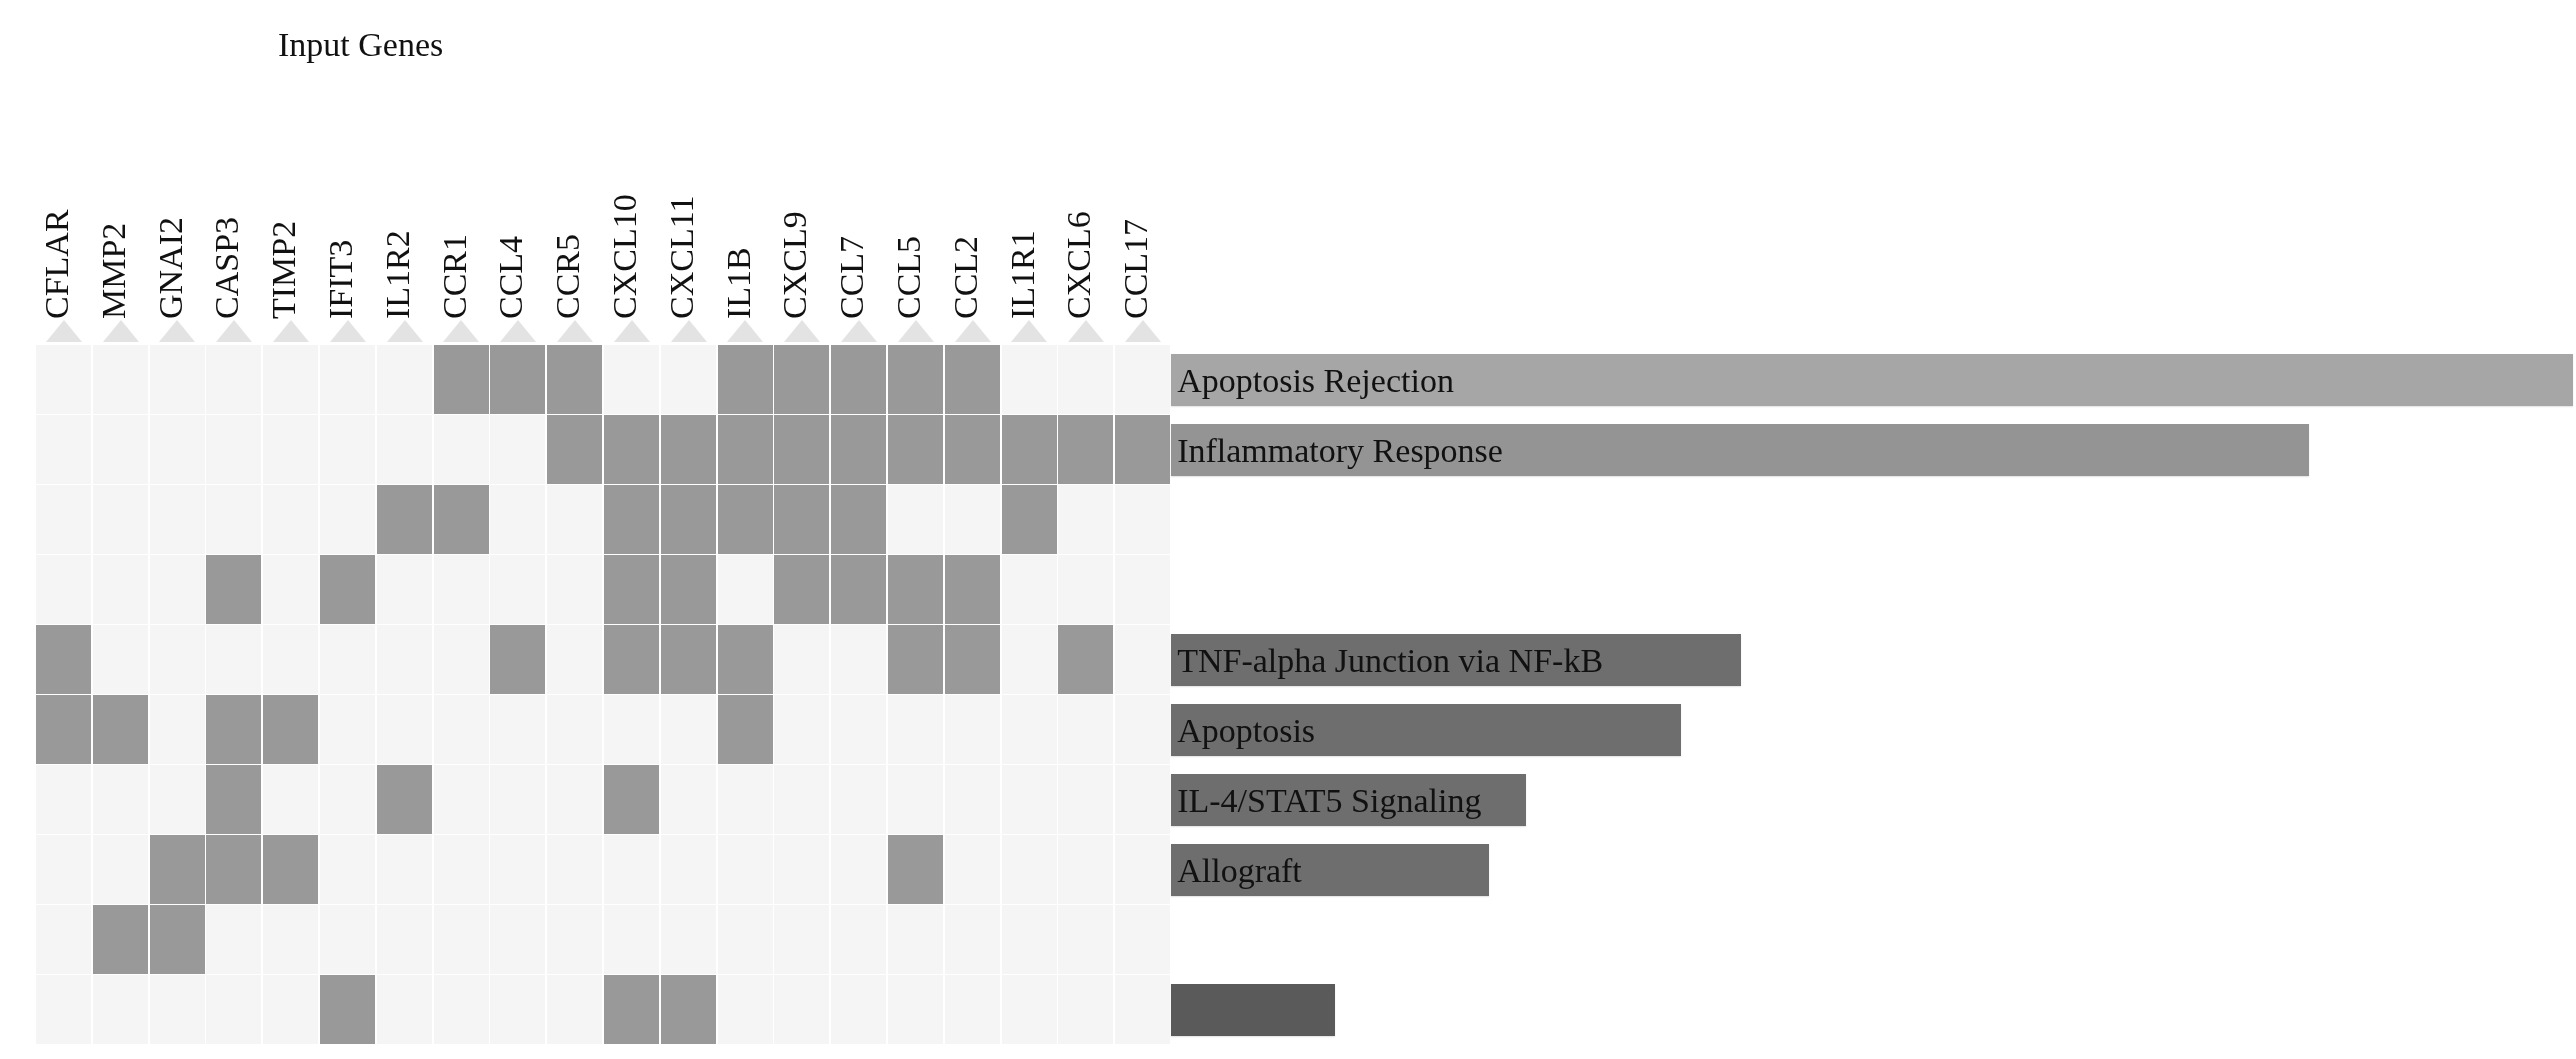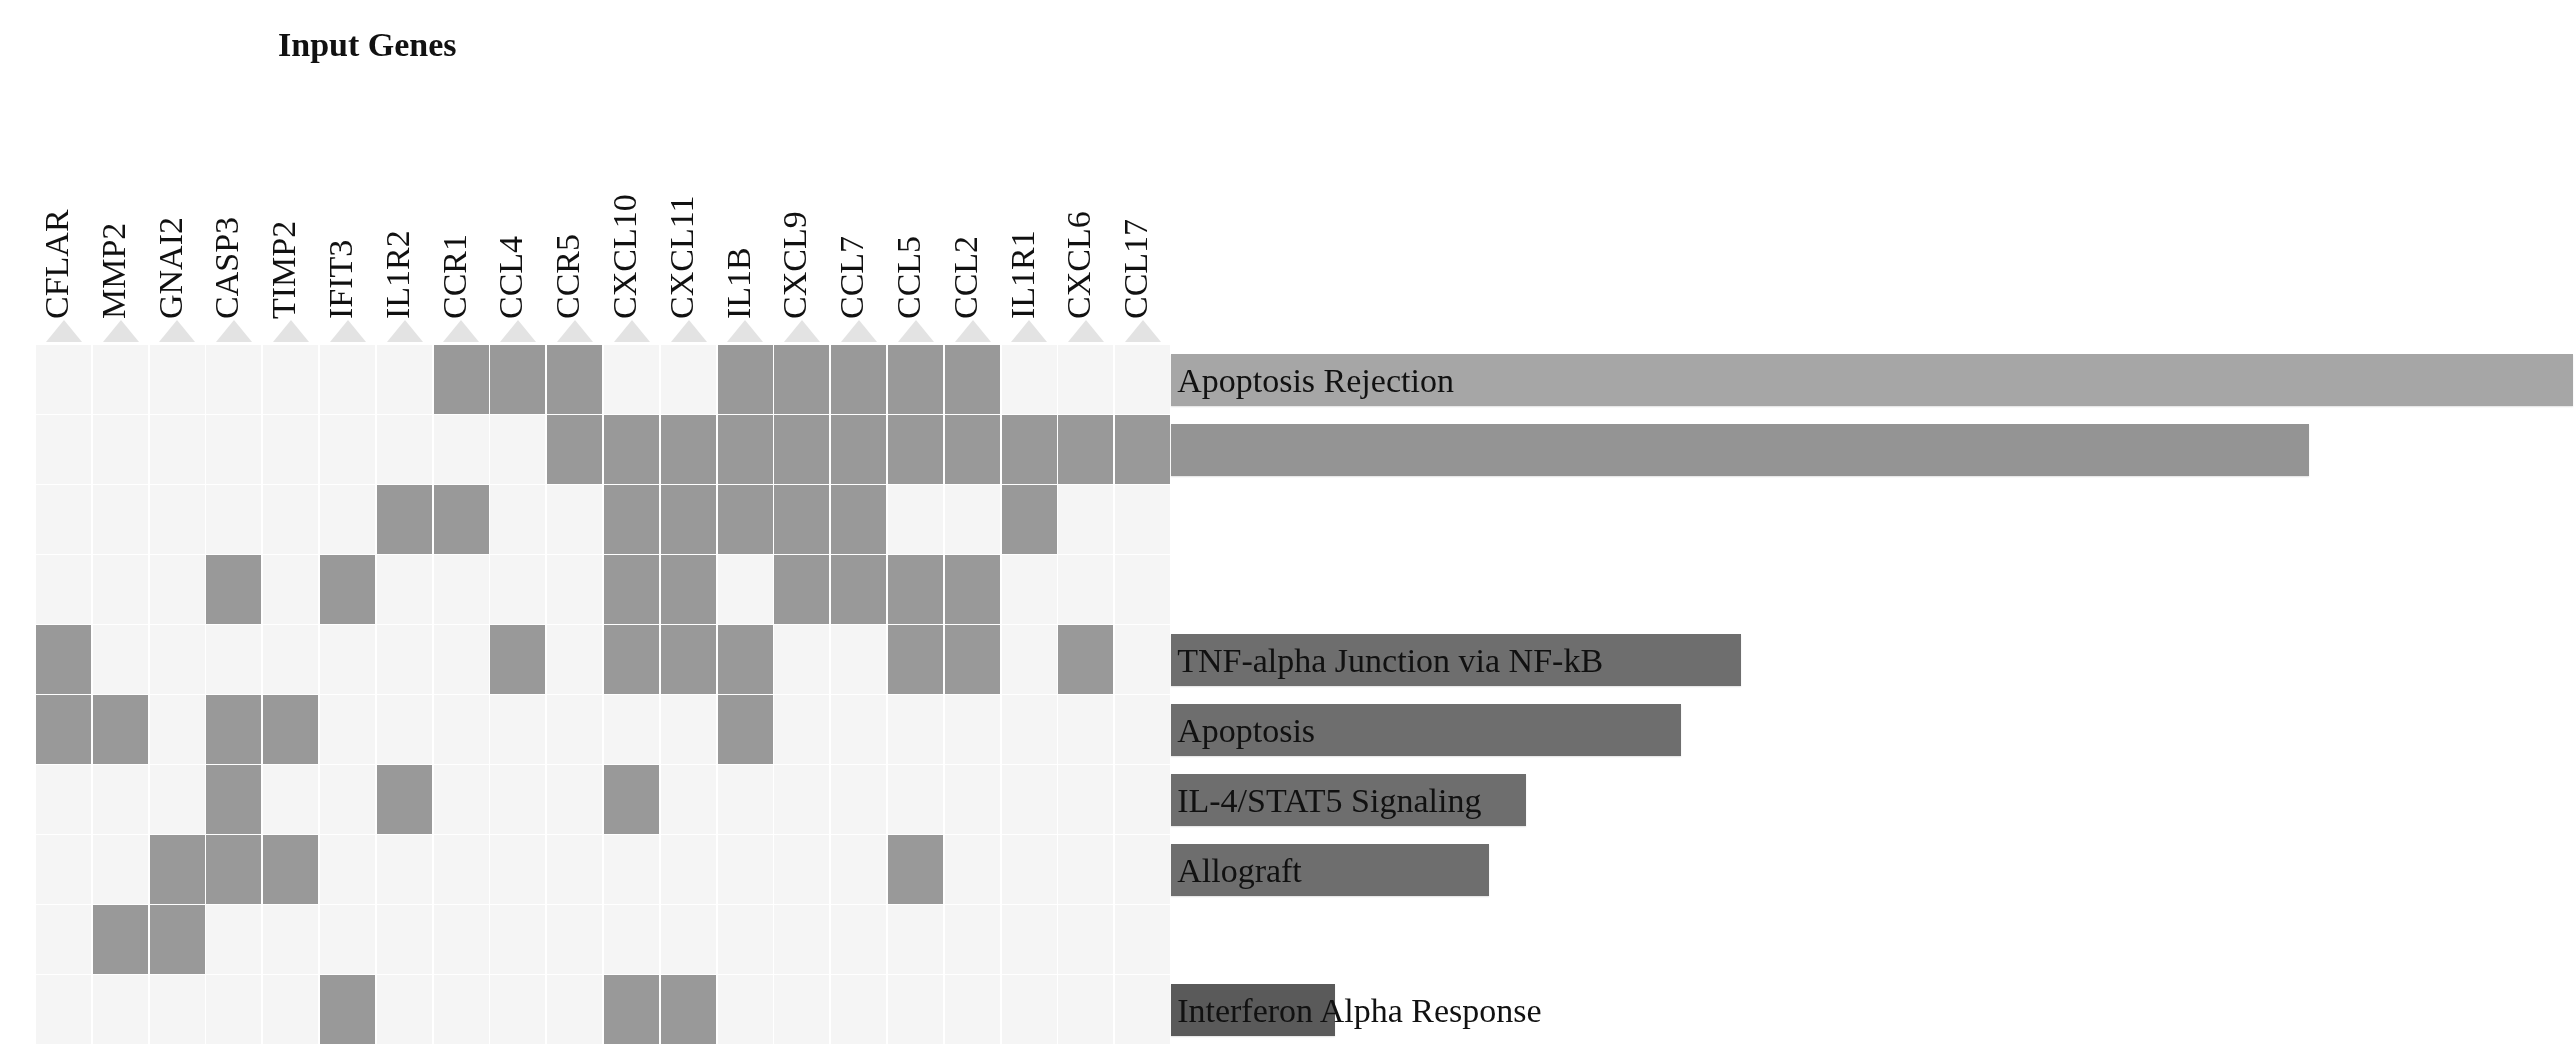--- a/index.html
+++ b/index.html
@@ -2,21 +2,21 @@
 <html style="font-size:10px"><head>
 <meta charset="utf-8">
 <style>
   html,body{margin:0;padding:0;background:#ffffff;}
   body{width:2576px;height:1060px;font-family:"Liberation Serif",serif;color:#111;overflow:hidden;}
   #root{position:relative;width:2576px;height:1060px;}
 
   
   #input-genes-title{
     position:absolute;left:278px;top:26px;
-    font-size:34px;line-height:37px;color:#111;white-space:nowrap;font-weight:bold;
+    font-size:34px;line-height:37px;color:#111;white-space:nowrap;
   }
 
   
   #gene-labels{position:absolute;left:36px;top:124px;width:1136px;height:199px;}
   .gene-label{
     position:absolute;bottom:0;width:56px;height:199px;
   }
   .gene-label span{
     position:absolute;left:50%;bottom:3.7px;
     transform-origin:left bottom;
@@ -372,37 +372,37 @@
       </div>
     </div>
 
   <div id="bars">
       <div class="bar-row" style="top: 0px;">
         <div class="bar" style="width: 1402px; background: rgb(166, 166, 166);"></div>
         <div class="bar-label">Apoptosis Rejection</div>
       </div>
       <div class="bar-row" style="top: 70px;">
         <div class="bar" style="width: 1138px; background: rgb(148, 148, 148);"></div>
+        <div class="bar-label">Inflammatory Response</div>
       </div>
       <div class="bar-row" style="top: 280px;">
         <div class="bar" style="width: 570px; background: rgb(110, 110, 110);"></div>
         <div class="bar-label">TNF-alpha Junction via NF-kB</div>
       </div>
       <div class="bar-row" style="top: 350px;">
         <div class="bar" style="width: 510px; background: rgb(110, 110, 110);"></div>
         <div class="bar-label">Apoptosis</div>
       </div>
       <div class="bar-row" style="top: 420px;">
         <div class="bar" style="width: 355px; background: rgb(110, 110, 110);"></div>
         <div class="bar-label">IL-4/STAT5 Signaling</div>
       </div>
       <div class="bar-row" style="top: 490px;">
         <div class="bar" style="width: 318px; background: rgb(110, 110, 110);"></div>
         <div class="bar-label">Allograft</div>
       </div>
       <div class="bar-row" style="top: 630px;">
         <div class="bar" style="width: 164px; background: rgb(90, 90, 90);"></div>
-        <div class="bar-label">Interferon Alpha Response</div>
       </div>
     </div>
 
 </div>
 
 
 </body></html>

